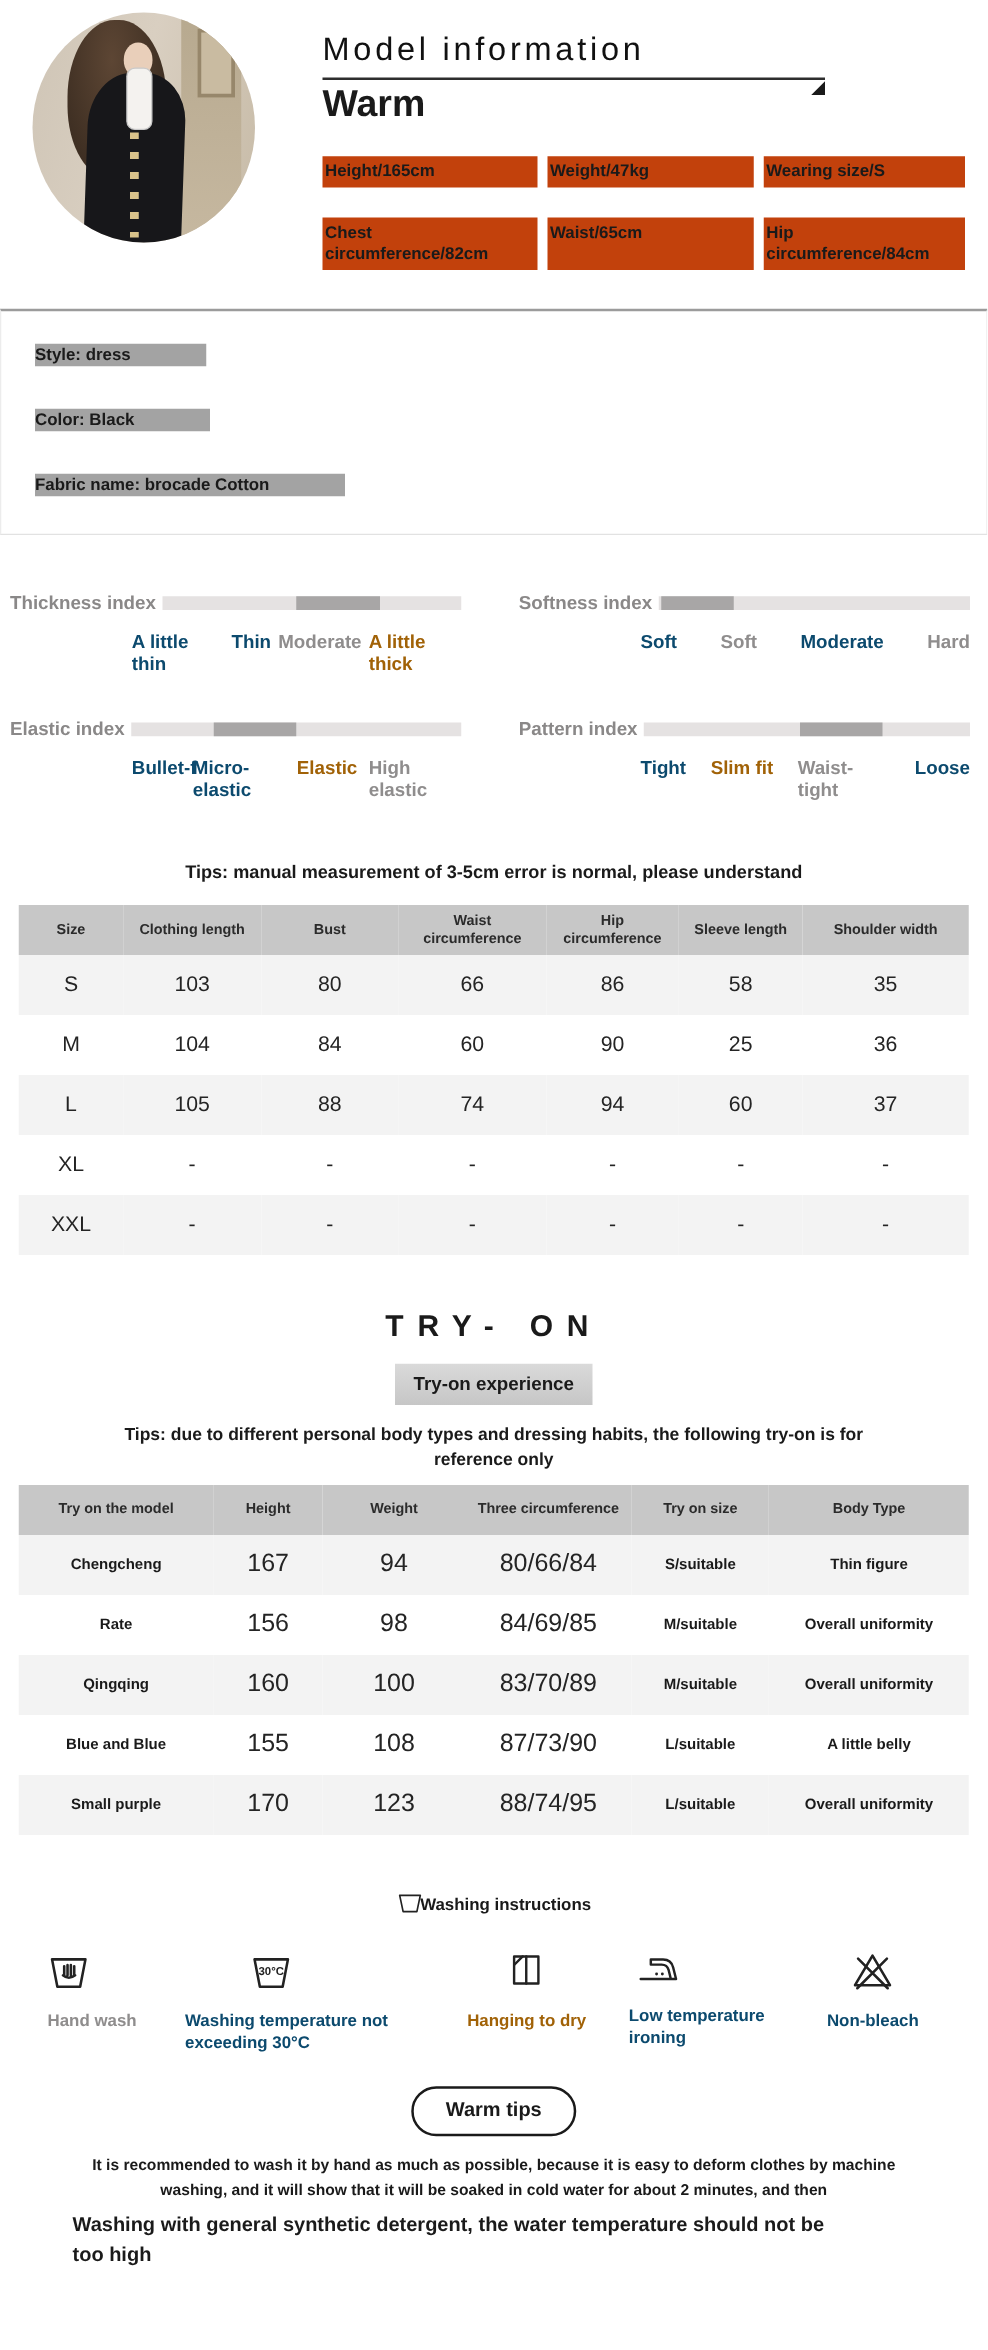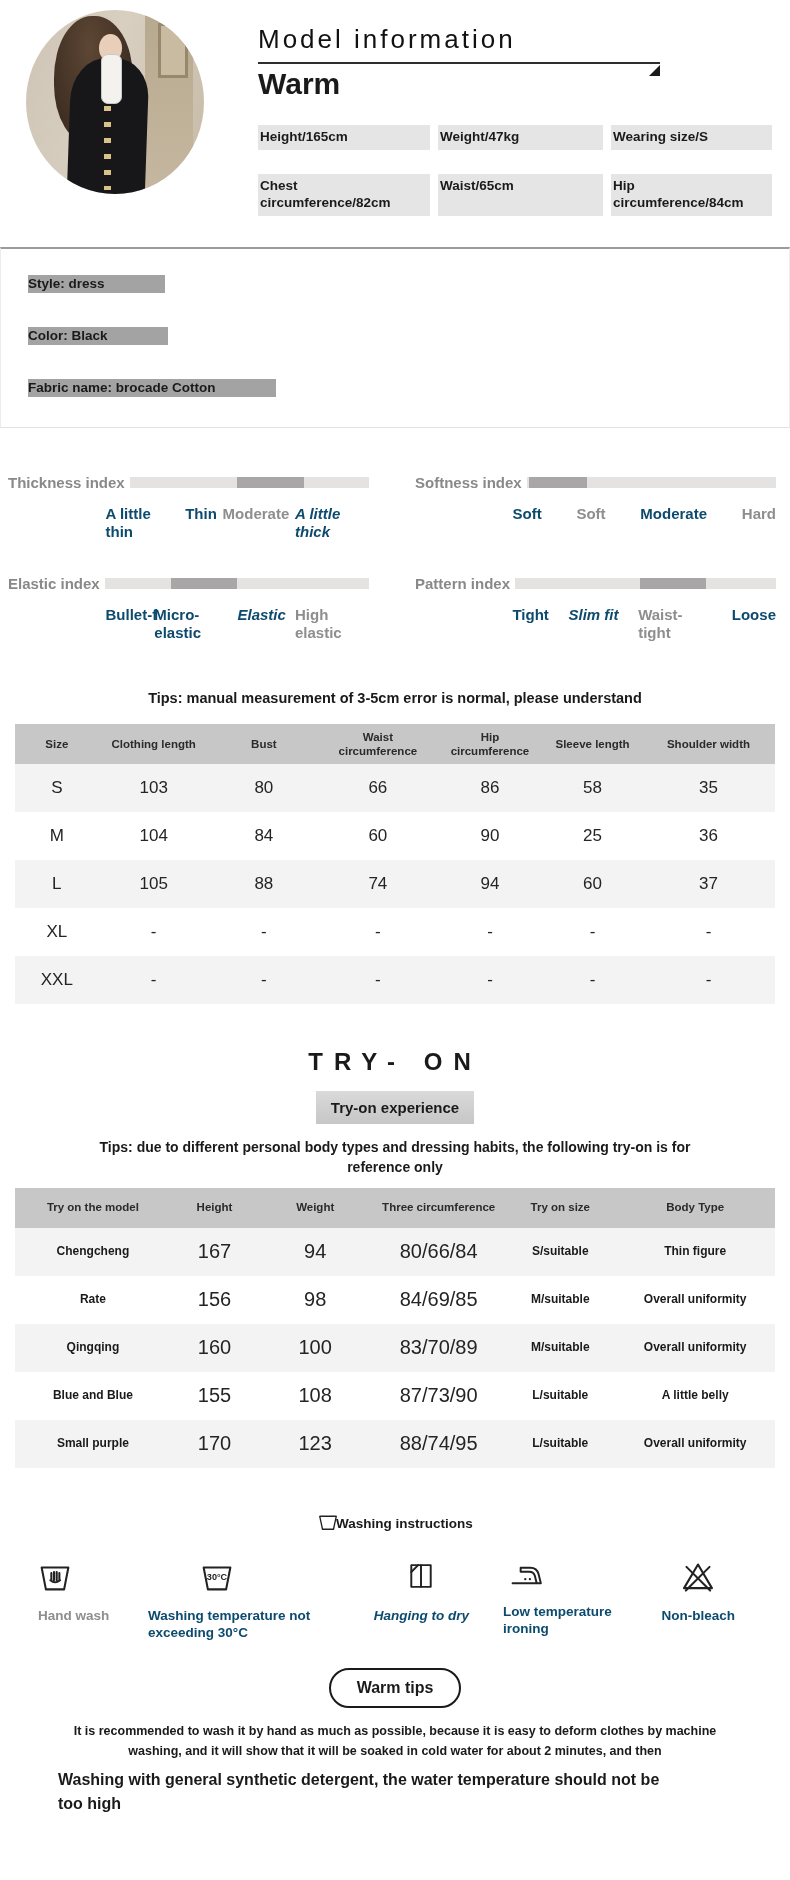--- a/index.html
+++ b/index.html
@@ -37,21 +37,21 @@
 
   .header-right { margin-left: 54px; padding-top: 14px; flex: 1; }
   .page-title { font-size: 26px; font-weight: 500; letter-spacing: 3px; color:#111; }
   .title-underline { width: 402px; height: 2px; background:#2e2e2e; margin: 7px 0 3px; position: relative; }
   .title-tri { position:absolute; right:0; top:3px; width:0; height:0;
     border-bottom: 11px solid #1a1a1a; border-left: 11px solid transparent; }
   .subtitle { font-size: 30px; font-weight: bold; margin: 2px 0 24px; }
   .measurements { display: grid; grid-template-columns: 172px 165px 1fr;
     column-gap: 8px; row-gap: 24px; padding-right: 18px; }
   .chip { font-size: 13.5px; font-weight: bold; line-height: 1.25;
-    background:#e5e5e5; padding: 4px 6px 4px 2px; }
+    background:#c2410c; padding: 4px 6px 4px 2px; }
 
   
   .details {
     margin-top: 40px;
     border-top: 2px solid #9b9b9b;
     border-left: 1px solid #ececec; border-right: 1px solid #ececec;
     border-bottom: 1px solid #e2e2e2;
     padding: 26px 20px 30px 27px;
   }
   .detail-line { font-size: 13.5px; font-weight: bold; line-height: 18px; margin-bottom: 34px;
@@ -64,21 +64,21 @@
   .index-row { display: flex; align-items: center; }
   .index-name { font-size: 15px; font-weight: bold; color:#8a8888; white-space: nowrap; margin-right: 5px; }
   .index-track { flex: 1; height: 11px; background:#e5e2e2; position: relative; }
   .index-fill { position: absolute; top: 0; height: 100%; background:#a8a6a6; }
   .index-labels { display: flex; justify-content: space-between; gap: 4px;
     margin: 14px 0 0 27%; font-size: 15px; font-weight: bold; }
   .index-labels span { max-width: 74px; line-height: 1.2; }
   .index-labels span.overlap { margin-left: -12px; }
   .tone-dark { color:#0c4a6e; }
   .tone-mid { color:#8f8d8d; }
-  .tone-light { color:#0c4a6e;font-style:italic; }
+  .tone-light { color:#a16207; }
 
   
   .size-tip { text-align: center; font-size: 14.5px; font-weight: bold; margin-top: 48px; }
   table.data-table { width: 760px; margin: 18px auto 0; border-collapse: collapse; table-layout: fixed; }
   .data-table th { background:#c7c7c7; font-size: 11.5px; font-weight: bold; color:#2b2b2b;
     height: 40px; padding: 2px 4px; line-height: 1.25; text-align: center; }
   .data-table td { height: 48px; text-align: center; padding: 2px 4px; }
   .data-table tbody tr:nth-child(odd) { background:#f3f3f3; }
   .data-table tbody tr:nth-child(even) { background:#ffffff; }
   .cell-big { font-size: 17px; font-weight: 400; color:#242424; font-stretch: condensed; }

